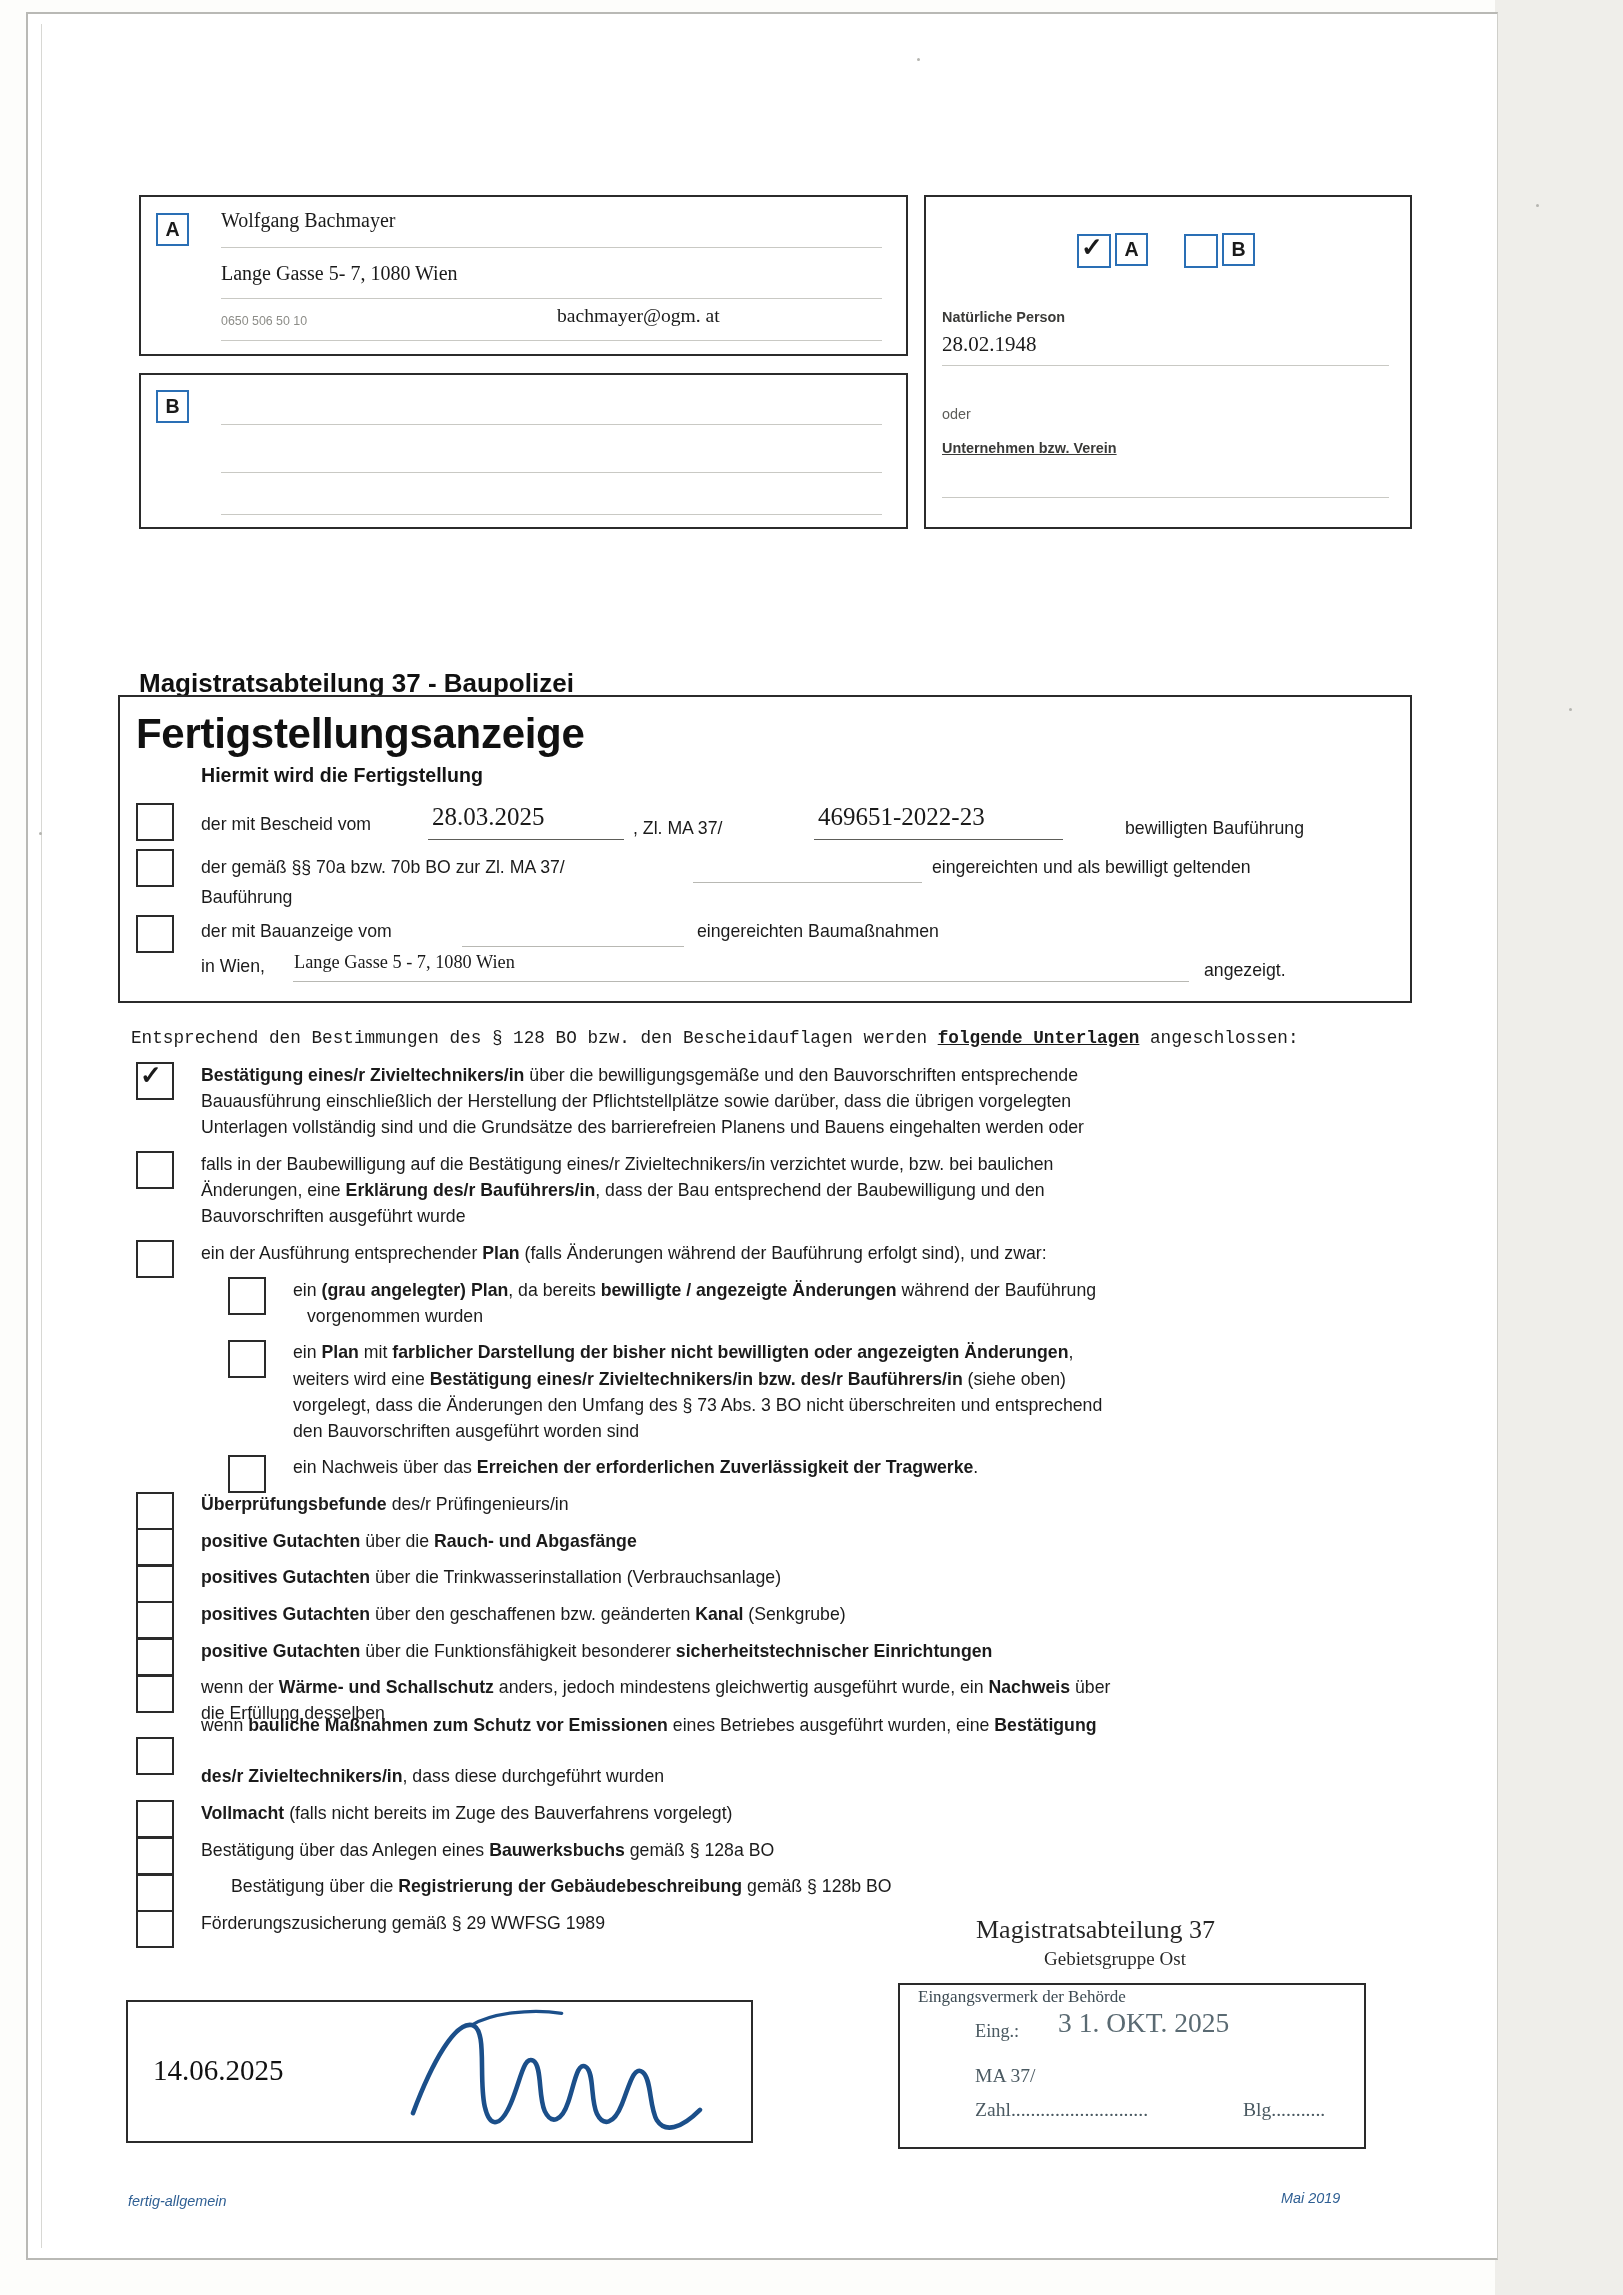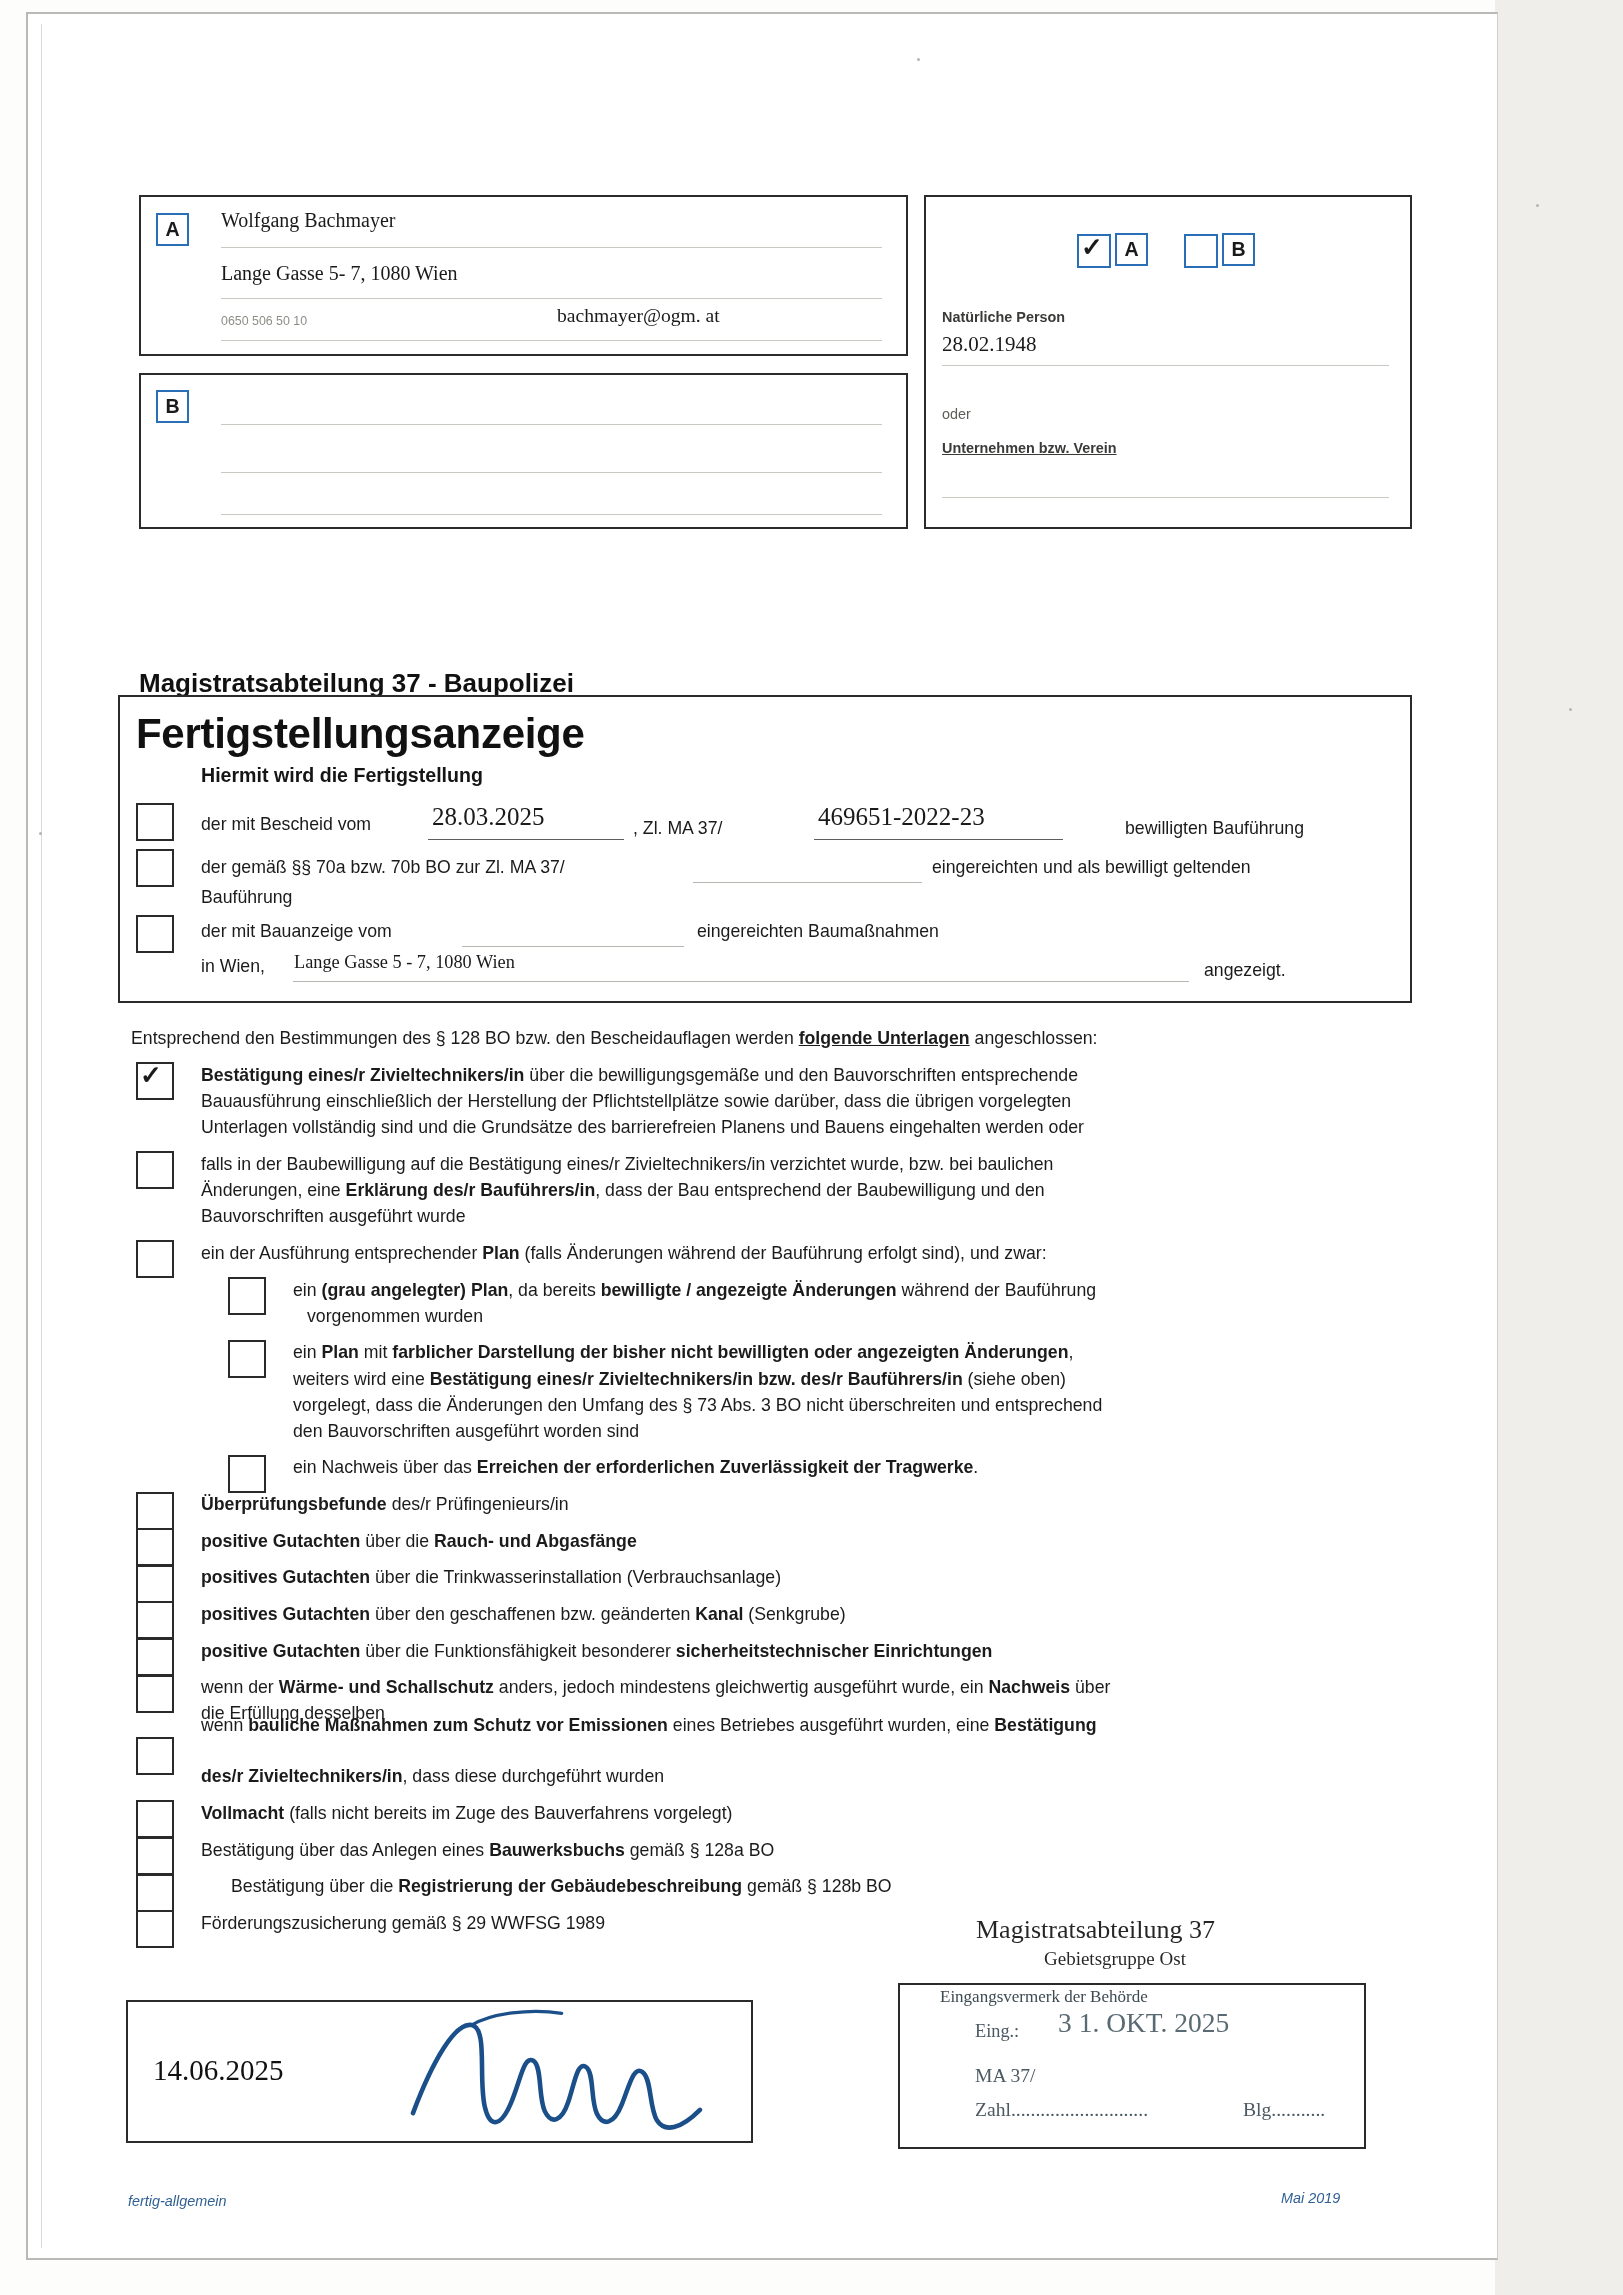--- a/index.html
+++ b/index.html
@@ -142,21 +142,21 @@
   <div class="chk" style="left:136px;top:915px;width:34px;height:34px;"></div>
   <div class="p" style="left:201px;top:921px;">der mit Bauanzeige vom</div>
   <div class="line" style="left:462px;top:946px;width:222px;border-bottom:1.3px solid #b8b8b3;"></div>
   <div class="p" style="left:697px;top:921px;">eingereichten Baumaßnahmen</div>
 
   <div class="p" style="left:201px;top:956px;">in Wien,</div>
   <div class="hand" style="left:294px;top:952px;font-size:18.3px;">Lange Gasse 5 - 7, 1080 Wien</div>
   <div class="line" style="left:293px;top:981px;width:896px;border-bottom:1.3px solid #b8b8b3;"></div>
   <div class="p" style="left:1204px;top:960px;">angezeigt.</div>
 
-  <div class="p" style="left:131px;top:1028px;">
+  <div class="p" style="left:131px;top:1028px;font-family:Liberation Mono, monospace;">
     <span>Entsprechend den Bestimmungen des § 128 BO bzw. den Bescheidauflagen werden </span><span class="u-strong" style="font-weight:bold;">folgende Unterlagen</span><span> angeschlossen:</span>
   </div>
 
   <div id="checklist">
       <div class="chk" style="left: 136px; top: 1062px; width: 34px; height: 34px;"></div>
       <div class="tick" style="left: 140px; top: 1062px;">✓</div>
       <div class="p" style="left: 201px; top: 1065px;"><b>Bestätigung eines/r Zivieltechnikers/in</b> über die bewilligungsgemäße und den Bauvorschriften entsprechende</div>
       <div class="p" style="left: 201px; top: 1091px;">Bauausführung einschließlich der Herstellung der Pflichtstellplätze sowie darüber, dass die übrigen vorgelegten</div>
       <div class="p" style="left: 201px; top: 1117px;">Unterlagen vollständig sind und die Grundsätze des barrierefreien Planens und Bauens eingehalten werden oder</div>
       <div class="chk" style="left: 136px; top: 1151px; width: 34px; height: 34px;"></div>
@@ -205,21 +205,21 @@
   <div class="date-hand" style="left:153px;top:2054px;">14.06.2025</div>
   <svg class="sig" style="left:393px;top:1999px;" width="340" height="150" viewBox="0 0 520 230">
     <path d="M30 175 C 60 95, 95 35, 120 40 C 145 45, 130 120, 140 165 C 148 200, 165 195, 180 160 C 195 125, 200 85, 215 95 C 228 104, 222 150, 232 172 C 242 193, 258 188, 268 158 C 278 128, 282 96, 295 104 C 308 112, 302 155, 312 176 C 322 196, 338 192, 350 162 C 362 132, 368 102, 382 112 C 396 122, 392 166, 404 186 C 416 205, 440 200, 470 170" fill="none" stroke="#1b4f8a" stroke-width="7" stroke-linecap="round"></path>
     <path d="M120 40 C 150 22, 210 14, 258 22" fill="none" stroke="#1b4f8a" stroke-width="5" stroke-linecap="round"></path>
   </svg>
 
   <div class="stamp" style="left:976px;top:1915px;font-size:26px;">Magistratsabteilung 37</div>
   <div class="stamp" style="left:1044px;top:1948px;font-size:19px;">Gebietsgruppe Ost</div>
 
   <div class="eingang" style="left:898px;top:1983px;width:464px;height:162px;"></div>
-  <div class="eing-txt" style="left:940px;top:1987px;font-size:17px;color:#3c4a52;text-align:center;">Eingangsvermerk der Behörde</div>
+  <div class="eing-txt" style="left:918px;top:1987px;font-size:17px;color:#3c4a52;text-align:center;">Eingangsvermerk der Behörde</div>
   <div class="eing-txt" style="left:975px;top:2021px;font-size:18.3px;">Eing.:</div>
   <div class="eing-txt" style="left:1058px;top:2007px;font-size:27.5px;color:#5a6a72;">3 1. OKT. 2025</div>
   <div class="eing-txt" style="left:975px;top:2065px;font-size:19.6px;">MA 37/</div>
   <div class="eing-txt" style="left:975px;top:2099px;font-size:19.6px;">
     <span>Zahl</span><span>............................</span>
   </div>
   <div class="eing-txt" style="left:1243px;top:2099px;font-size:19.6px;">
     <span>Blg.</span><span>..........</span>
   </div>
 

